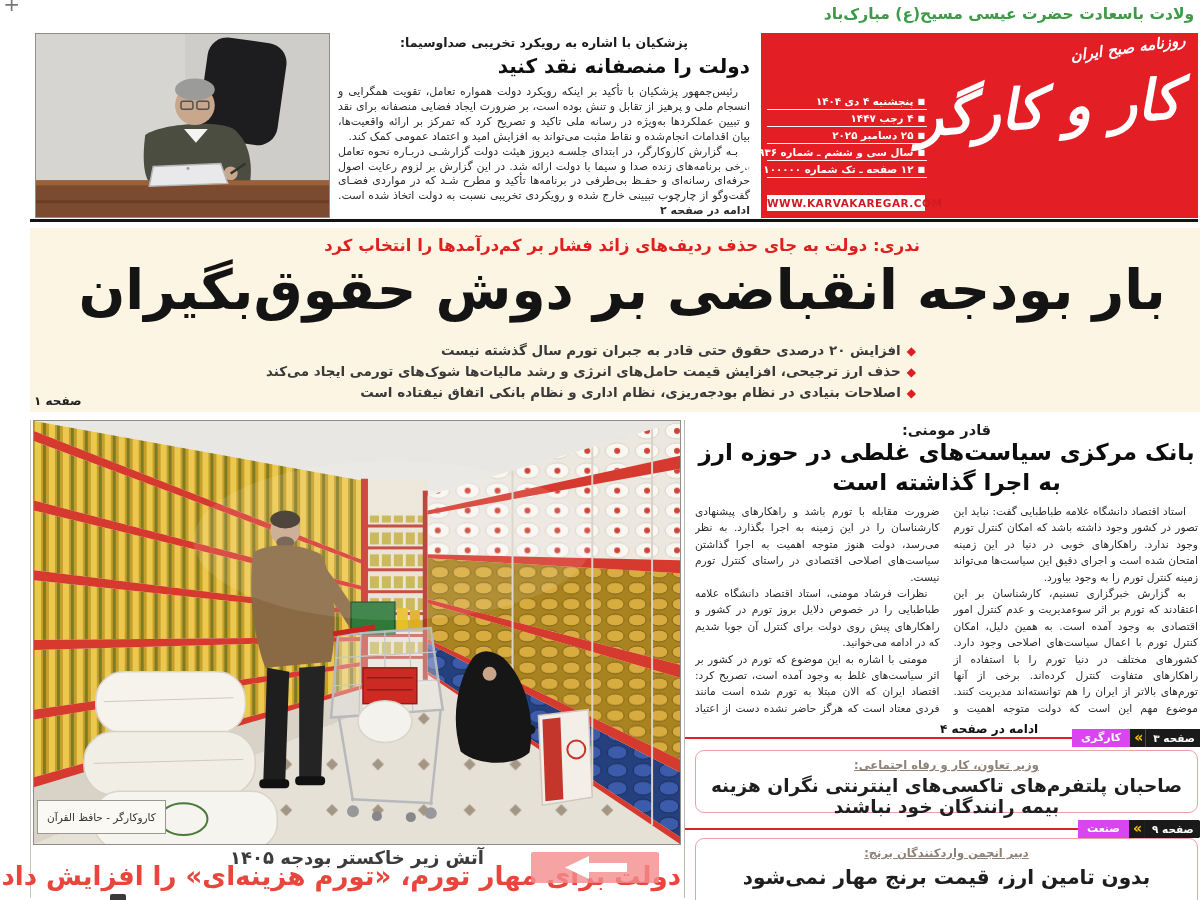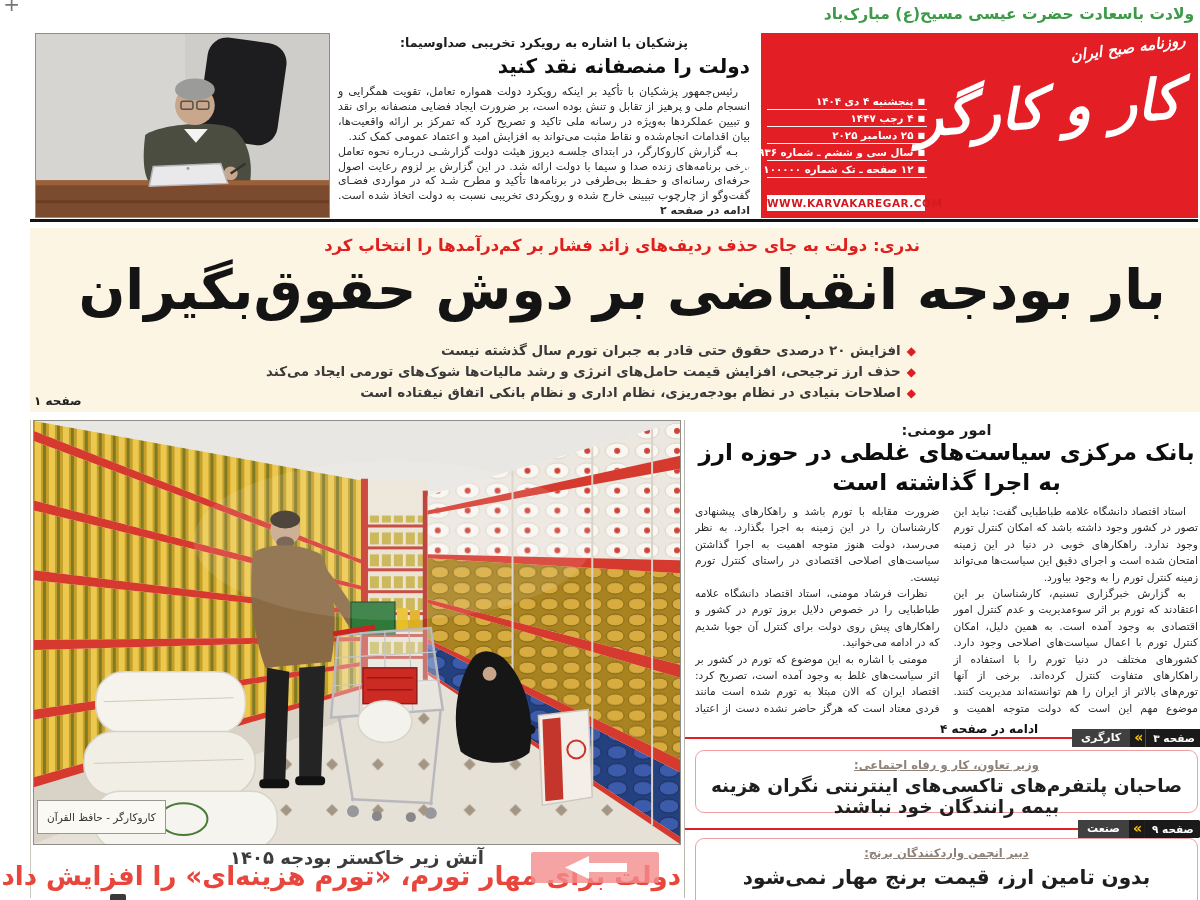--- a/index.html
+++ b/index.html
@@ -65,21 +65,21 @@
   .mo-h2{left:695px;top:469px;width:503px;text-align:center;font-size:23px;font-weight:bold;color:#0d0d0d;}
   .mo-body{left:695px;top:503px;width:503px;height:218px;overflow:hidden;
     column-count:2;column-gap:14px;column-fill:auto;
     font-size:10.6px;line-height:16.4px;text-align:justify;color:#2b2b2b;}
   .mo-body p{margin:0;text-indent:12px;}
   .mo-cont{left:940px;top:722px;font-size:12px;font-weight:bold;color:#111;}
 
   
   .ribbon-line{height:2px;background:#e31e25;}
   .ribbon{display:flex;direction:ltr;align-items:stretch;height:18px;}
-  .ribbon .seclabel{background:#404040;color:#fff;font-size:11px;font-weight:bold;line-height:18px;padding:0 9px;white-space:nowrap;}
+  .ribbon .seclabel{background:#d946ef;color:#fff;font-size:11px;font-weight:bold;line-height:18px;padding:0 9px;white-space:nowrap;}
   .ribbon .chev{color:#ffc400;font-size:14px;font-weight:bold;line-height:17px;background:#1a1a1a;padding:0 2px 0 4px;}
   .ribbon .pagelabel{background:#1a1a1a;color:#fff;font-size:10.5px;font-weight:bold;line-height:18px;
     padding:0 16px 0 8px;white-space:nowrap;
     clip-path:polygon(0 0,calc(100% - 11px) 0,100% 50%,calc(100% - 11px) 100%,0 100%);}
   .rb1-line{left:685px;top:737px;width:395px;}
   .rb1{left:1072px;top:729px;}
   .rb2-line{left:685px;top:828px;width:395px;}
   .rb2{left:1078px;top:820px;}
 
   
@@ -331,21 +331,21 @@
 
   <div class="abs ps-kicker">آتش زیر خاکستر بودجه ۱۴۰۵</div>
   <div class="abs ps-headline">دولت برای مهار تورم، «تورم هزینه‌ای» را افزایش داد</div>
   <div class="abs ps-highlight">
     <svg width="100%" height="100%" viewBox="0 0 128 31">
       <polygon points="34,15.5 58,4 58,11 96,11 96,20 58,20 58,27" fill="#ffffff"></polygon>
     </svg>
   </div>
   <div class="abs cutoff-mark"></div>
 
-  <div class="abs mo-kicker">امور مومنی:</div>
+  <div class="abs mo-kicker">قادر مومنی:</div>
   <div class="abs mo-h1">بانک مرکزی سیاست‌های غلطی در حوزه ارز</div>
   <div class="abs mo-h2">به اجرا گذاشته است</div>
   <div class="abs mo-body">
     <p>استاد اقتصاد دانشگاه علامه طباطبایی گفت: نباید این تصور در کشور وجود داشته باشد که امکان کنترل تورم وجود ندارد. راهکارهای خوبی در دنیا در این زمینه امتحان شده است و اجرای دقیق این سیاست‌ها می‌تواند زمینه کنترل تورم را به وجود بیاورد.</p>
     <p>به گزارش خبرگزاری تسنیم، کارشناسان بر این اعتقادند که تورم بر اثر سوءمدیریت و عدم کنترل امور اقتصادی به وجود آمده است. به همین دلیل، امکان کنترل تورم با اعمال سیاست‌های اصلاحی وجود دارد. کشورهای مختلف در دنیا تورم را با استفاده از راهکارهای متفاوت کنترل کرده‌اند. برخی از آنها تورم‌های بالاتر از ایران را هم توانسته‌اند مدیریت کنند. موضوع مهم این است که دولت متوجه اهمیت و ضرورت مقابله با تورم باشد و راهکارهای پیشنهادی کارشناسان را در این زمینه به اجرا بگذارد. به نظر می‌رسد، دولت هنوز متوجه اهمیت به اجرا گذاشتن سیاست‌های اصلاحی اقتصادی در راستای کنترل تورم نیست.</p>
     <p>نظرات فرشاد مومنی، استاد اقتصاد دانشگاه علامه طباطبایی را در خصوص دلایل بروز تورم در کشور و راهکارهای پیش روی دولت برای کنترل آن جویا شدیم که در ادامه می‌خوانید.</p>
     <p>مومنی با اشاره به این موضوع که تورم در کشور بر اثر سیاست‌های غلط به وجود آمده است، تصریح کرد: اقتصاد ایران که الان مبتلا به تورم شده است مانند فردی معتاد است که هرگز حاضر نشده دست از اعتیاد بردارد. نتیجه این امر سرطانی است که با آن دست و پنجه نرم می‌کند.</p>
 
   </div>
   <div class="abs mo-cont">ادامه در صفحه ۴</div>

